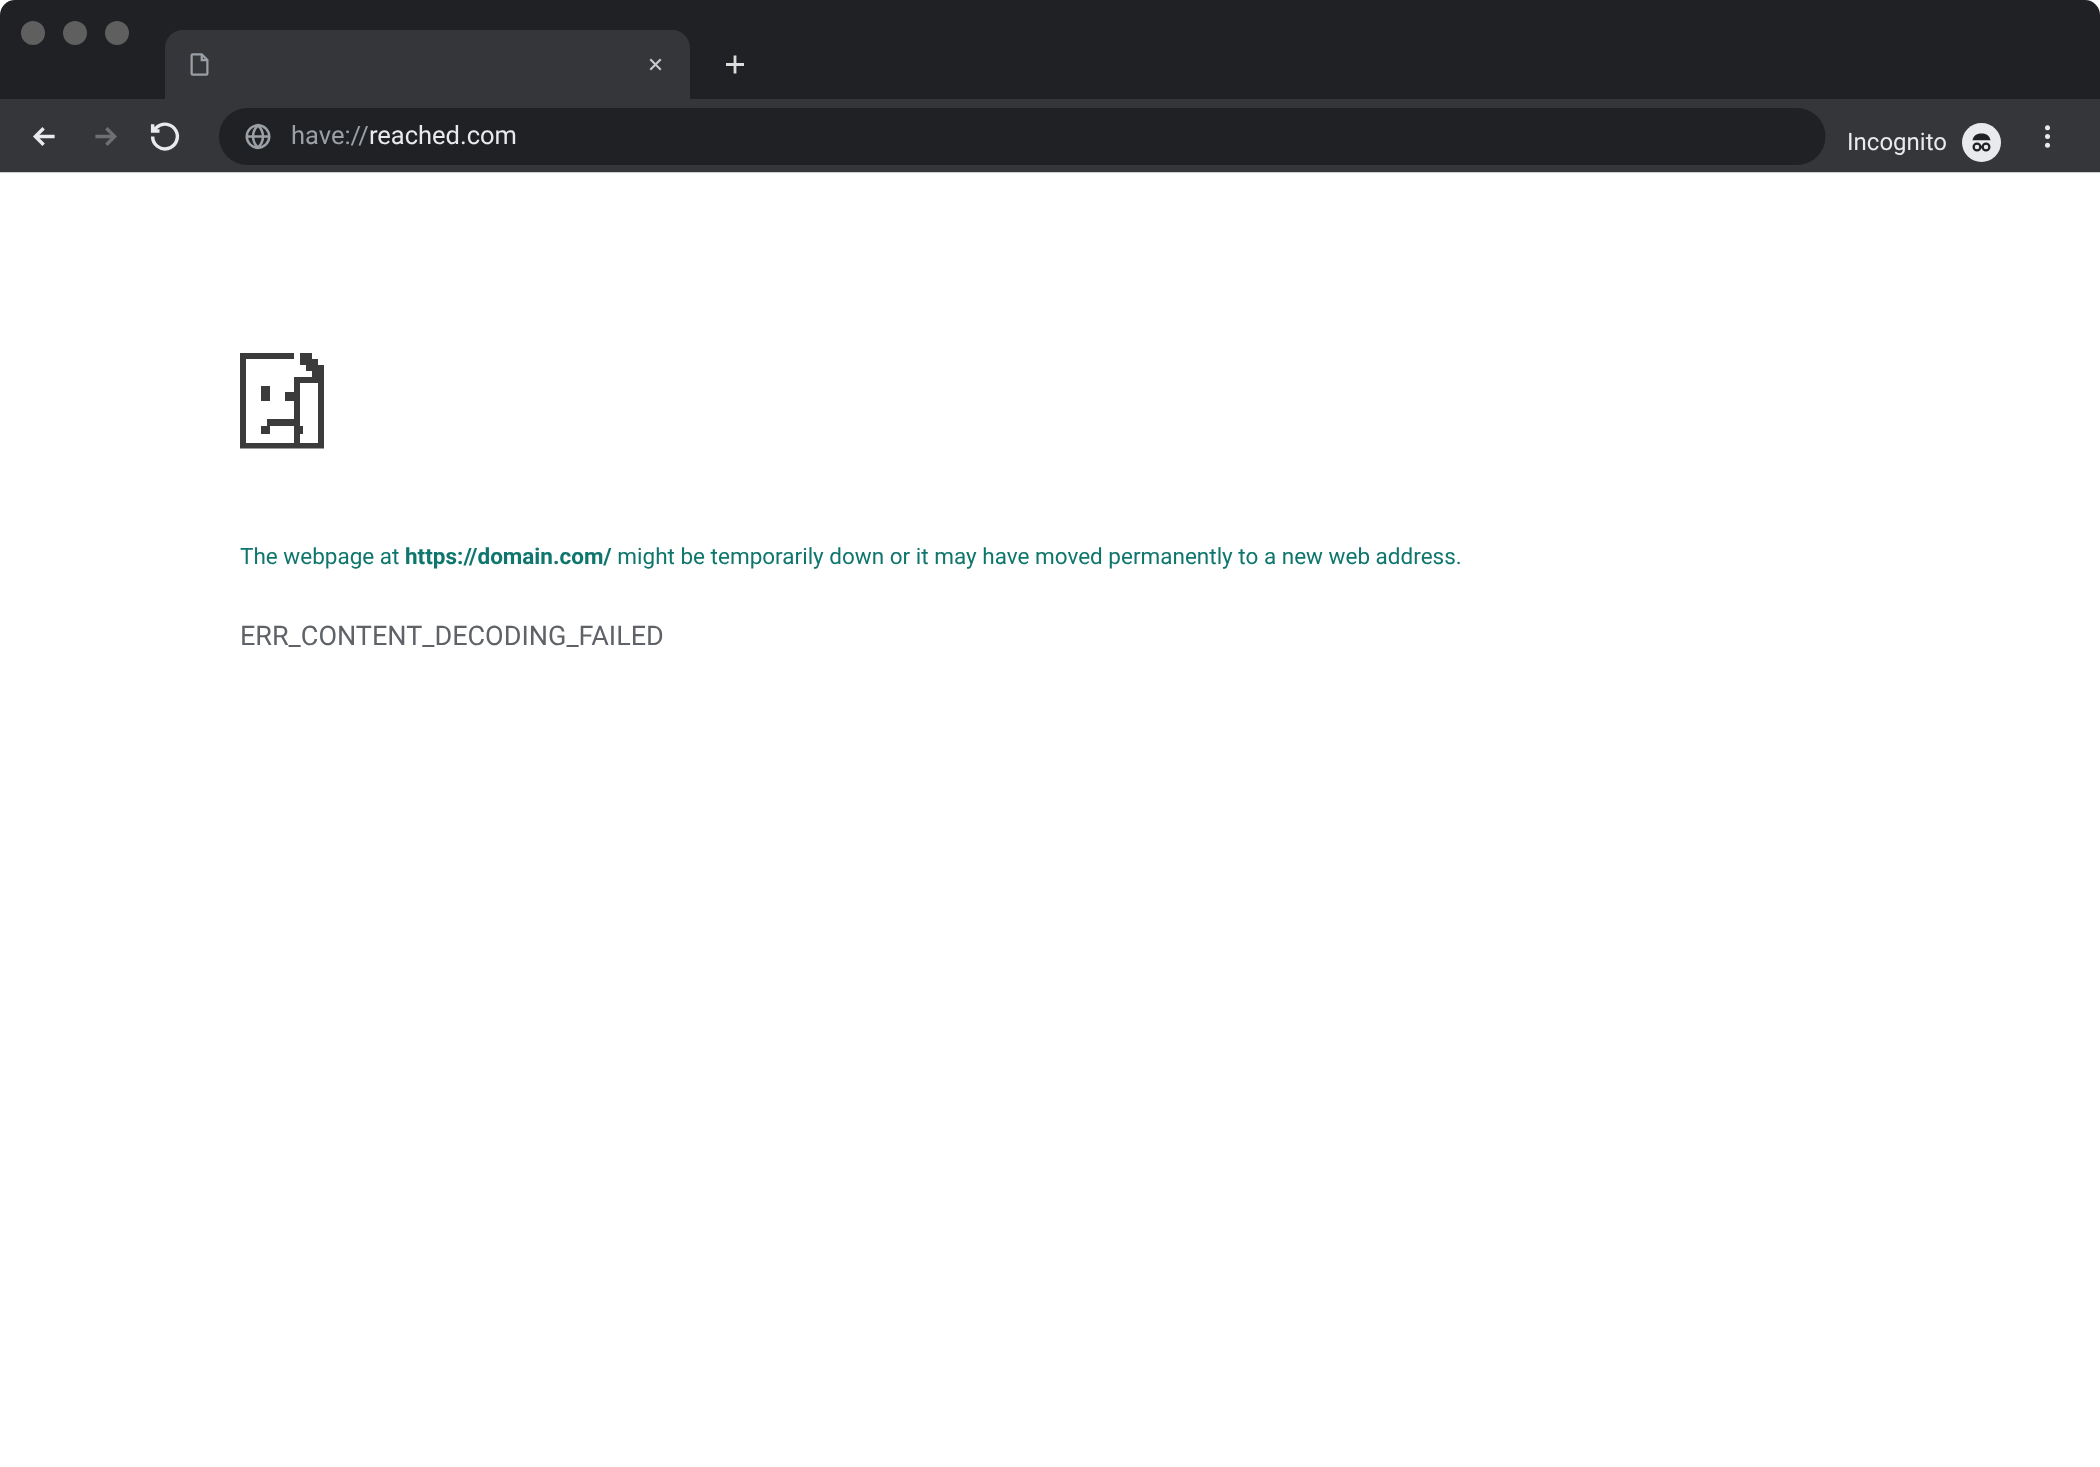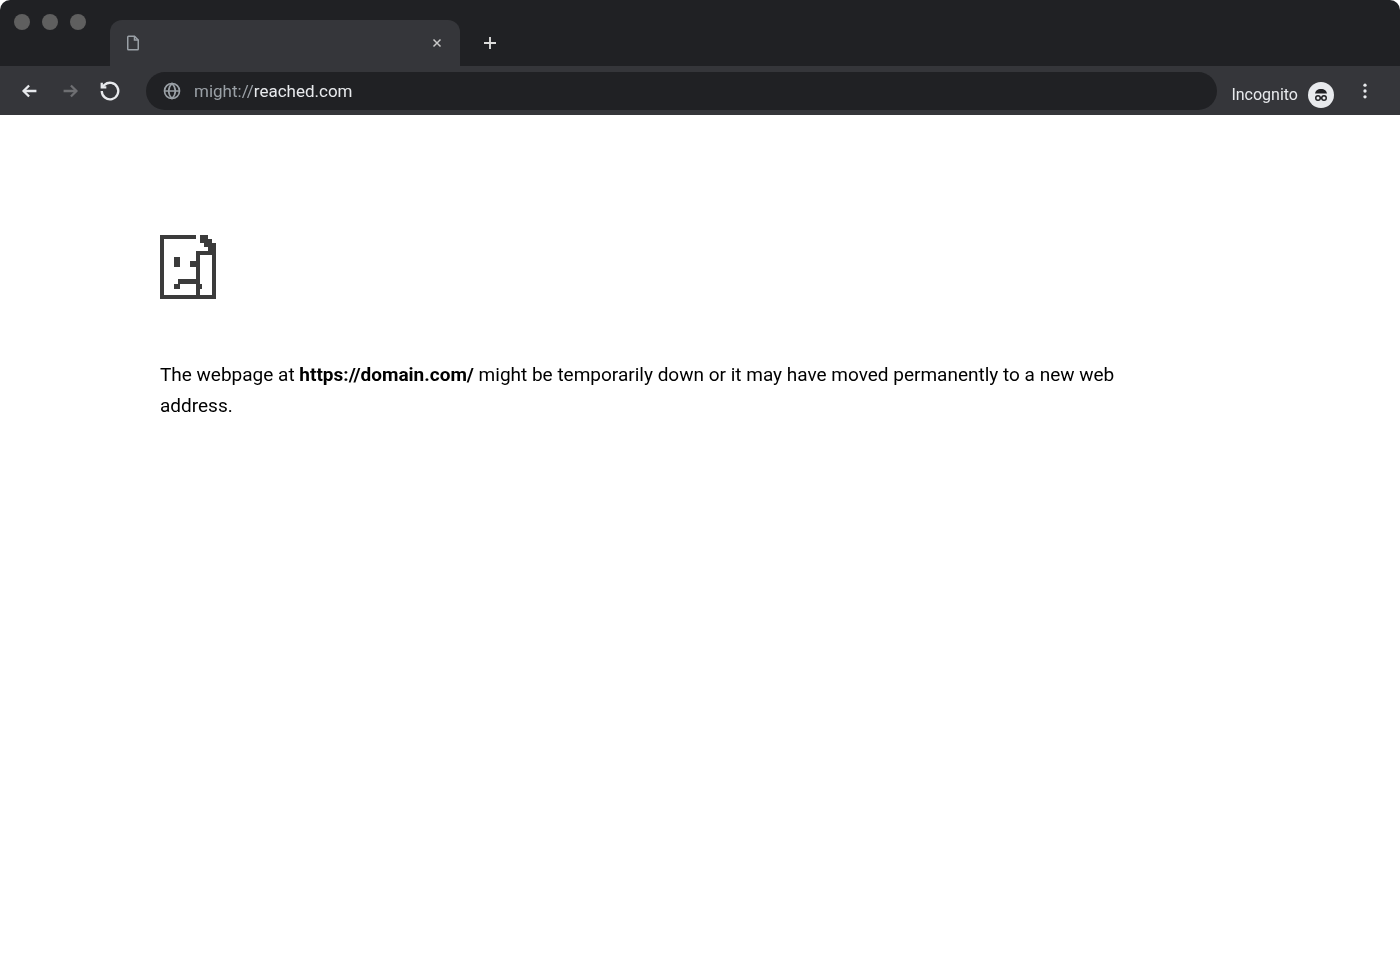--- a/index.html
+++ b/index.html
@@ -183,22 +183,22 @@
     margin-bottom: 56px;
   }
   .err-title {
     font-size: 34px;
     font-weight: 500;
     color:#394049;
     margin-bottom: 30px;
     letter-spacing: -0.2px;
   }
   .err-body {
-    font-size: 19px;
-    color:#000000;
+    font-size: 15px;
+    color:#0f766e;
     line-height: 1.65;
     max-width: 1000px;
     margin-bottom: 30px;
   }
   .err-body .bold-url { font-weight: 700; }
   .err-code {
     font-size: 18px;
     color:#5f6368;
   }
 </style>
@@ -257,21 +257,21 @@
   <div class="address-wrap">
     <div class="address-bar">
       <span class="site-icon">
         <svg viewBox="0 0 24 24" width="20" height="20" fill="none" stroke="currentColor" stroke-width="2">
           <circle cx="12" cy="12" r="9"></circle>
           <path d="M3 12h18"></path>
           <path d="M12 3c2.5 2.5 4 5.5 4 9s-1.5 6.5-4 9c-2.5-2.5-4-5.5-4-9s1.5-6.5 4-9z"></path>
         </svg>
       </span>
       <span class="url">
-        <span>might://</span><span class="domain-part">reached.com</span>
+        <span>have://</span><span class="domain-part">reached.com</span>
       </span>
     </div>
   </div>
 
   <div class="right-controls">
     <div class="incognito-pill">
       <span>Incognito</span>
       <span class="incognito-badge">
         <svg viewBox="0 0 24 24" fill="#202124">
           <path d="M4 10c1-4 3-6 8-6s7 2 8 6H4z"></path>
@@ -317,13 +317,14 @@
       <rect x="14" y="49" width="6" height="5" fill="#3b3b3b"></rect>
       <rect x="36" y="49" width="6" height="5" fill="#3b3b3b"></rect>
     </svg>
   </div>
 
 
   <p class="err-body">
     <span>The webpage at </span><span class="bold-url">https://domain.com/</span><span> might be temporarily down or it may have moved permanently to a new web address.</span>
   </p>
 
+  <div class="err-code">ERR_CONTENT_DECODING_FAILED</div>
 </div>
 
 </body></html>

